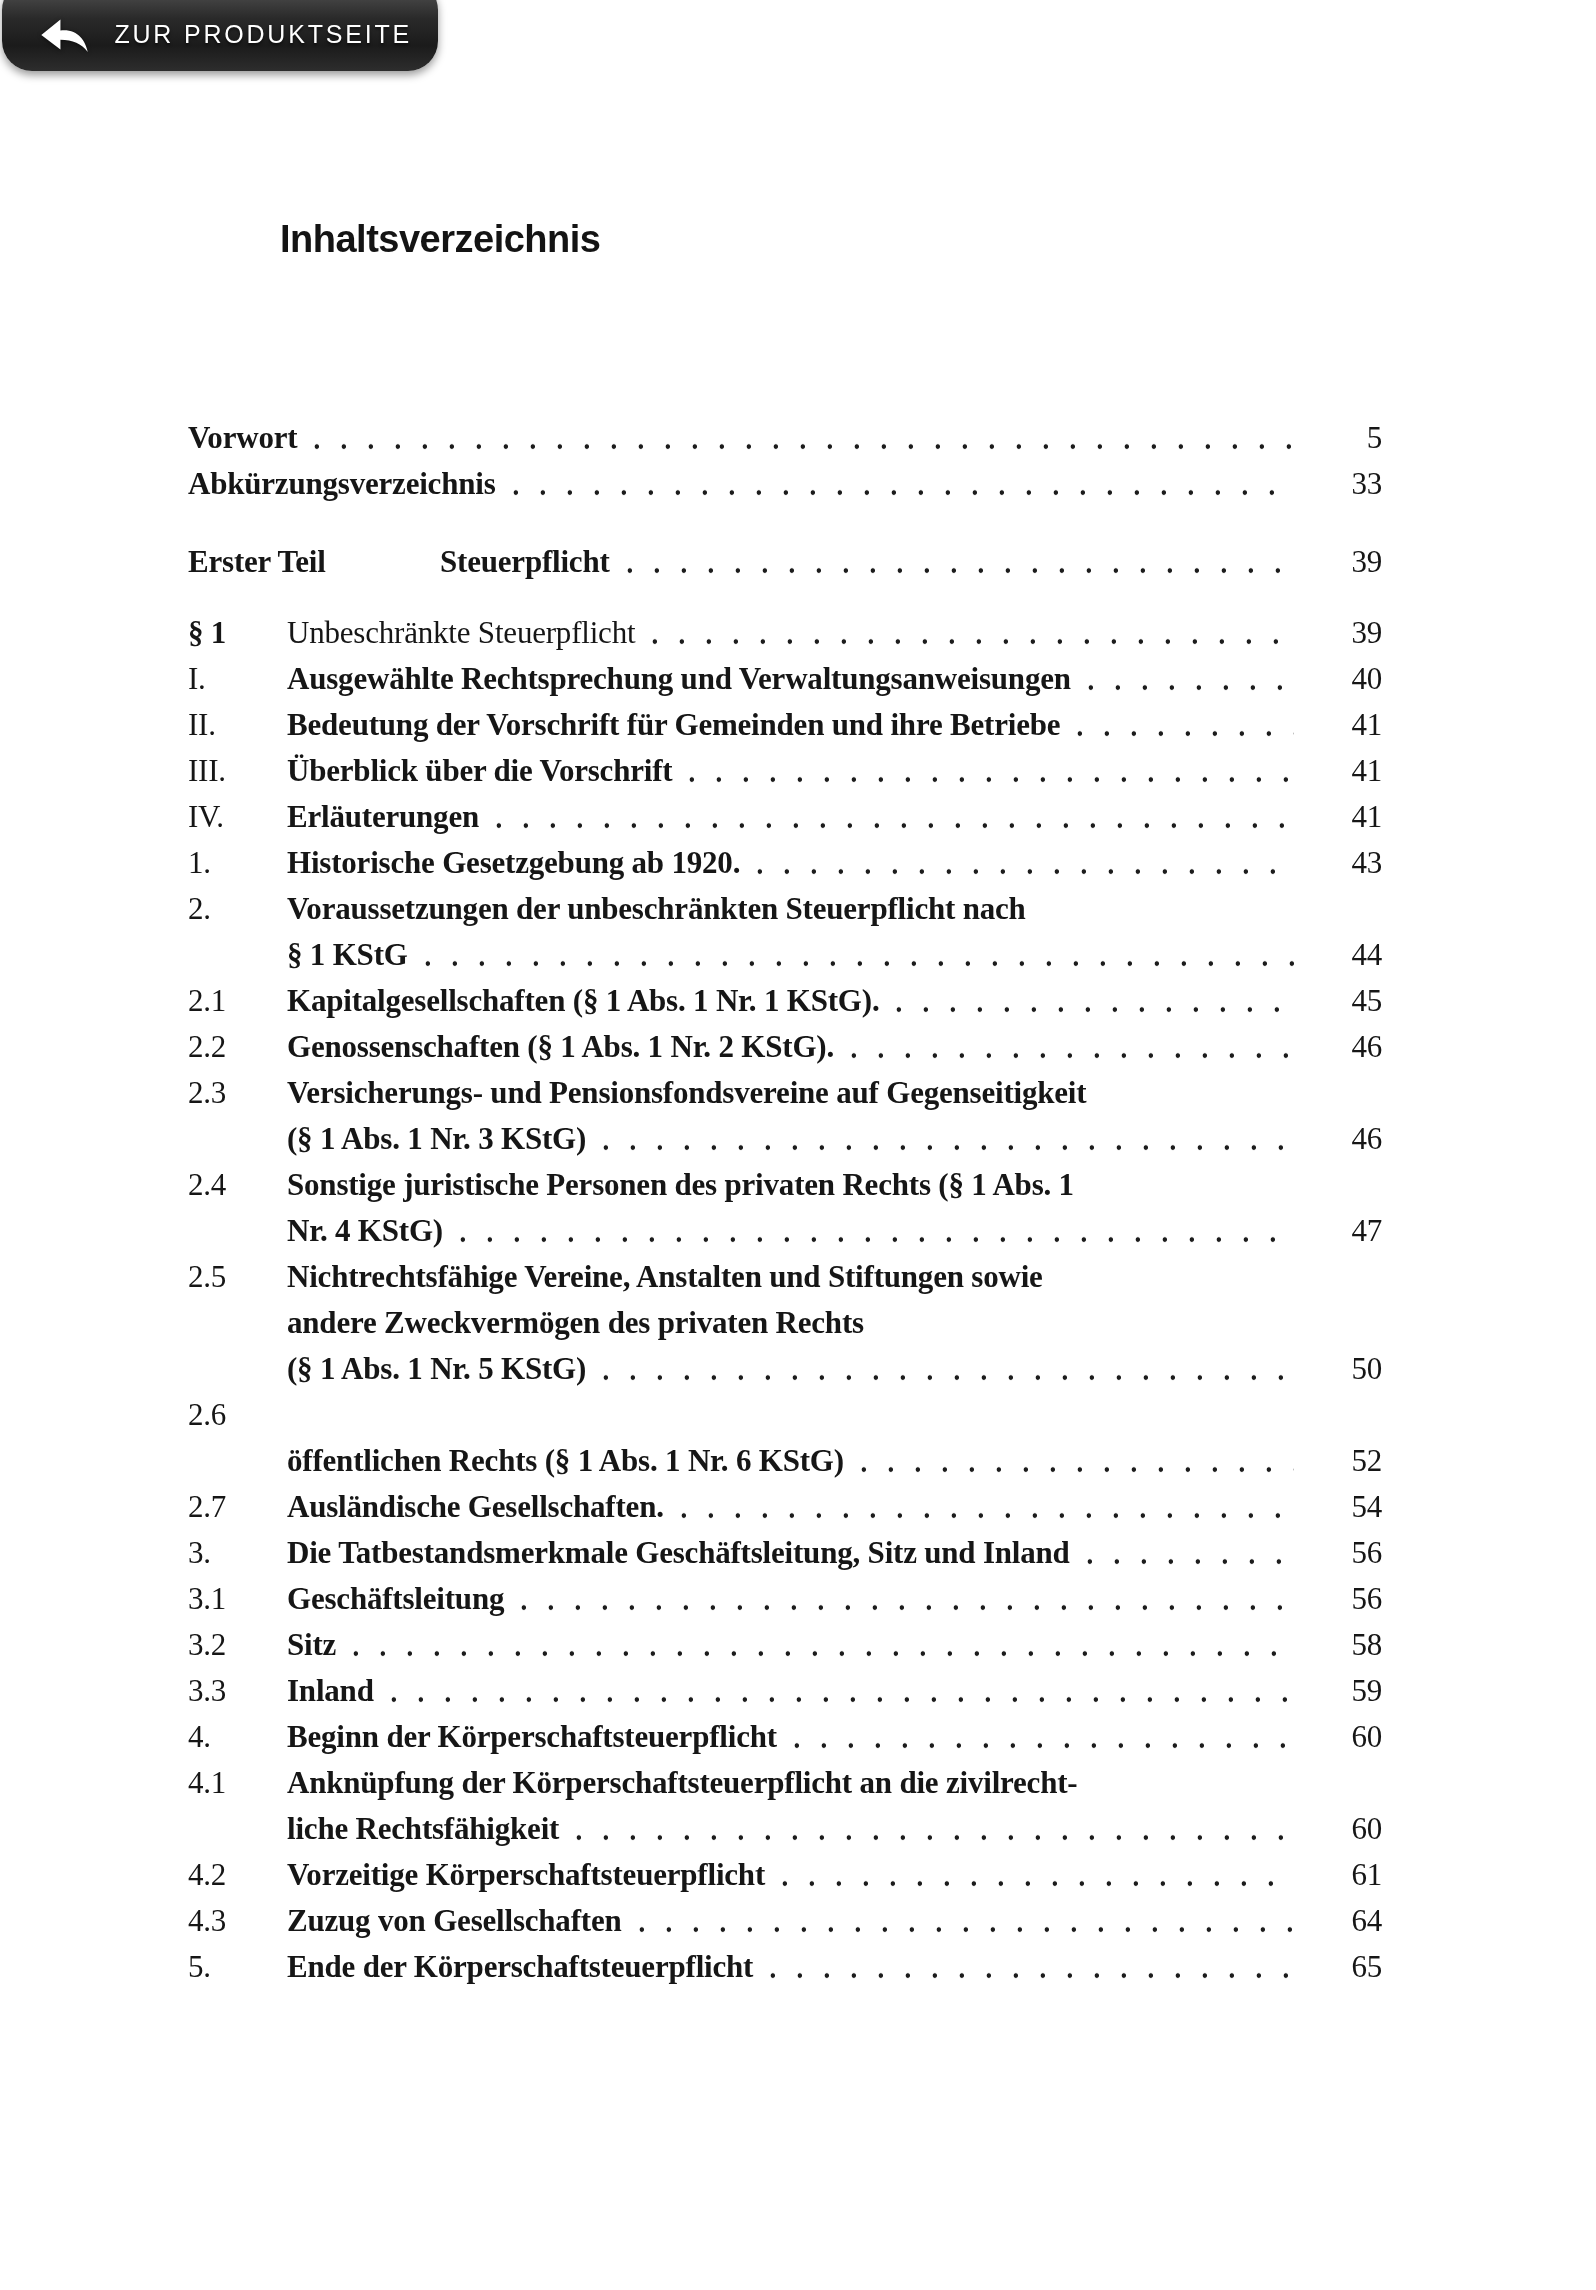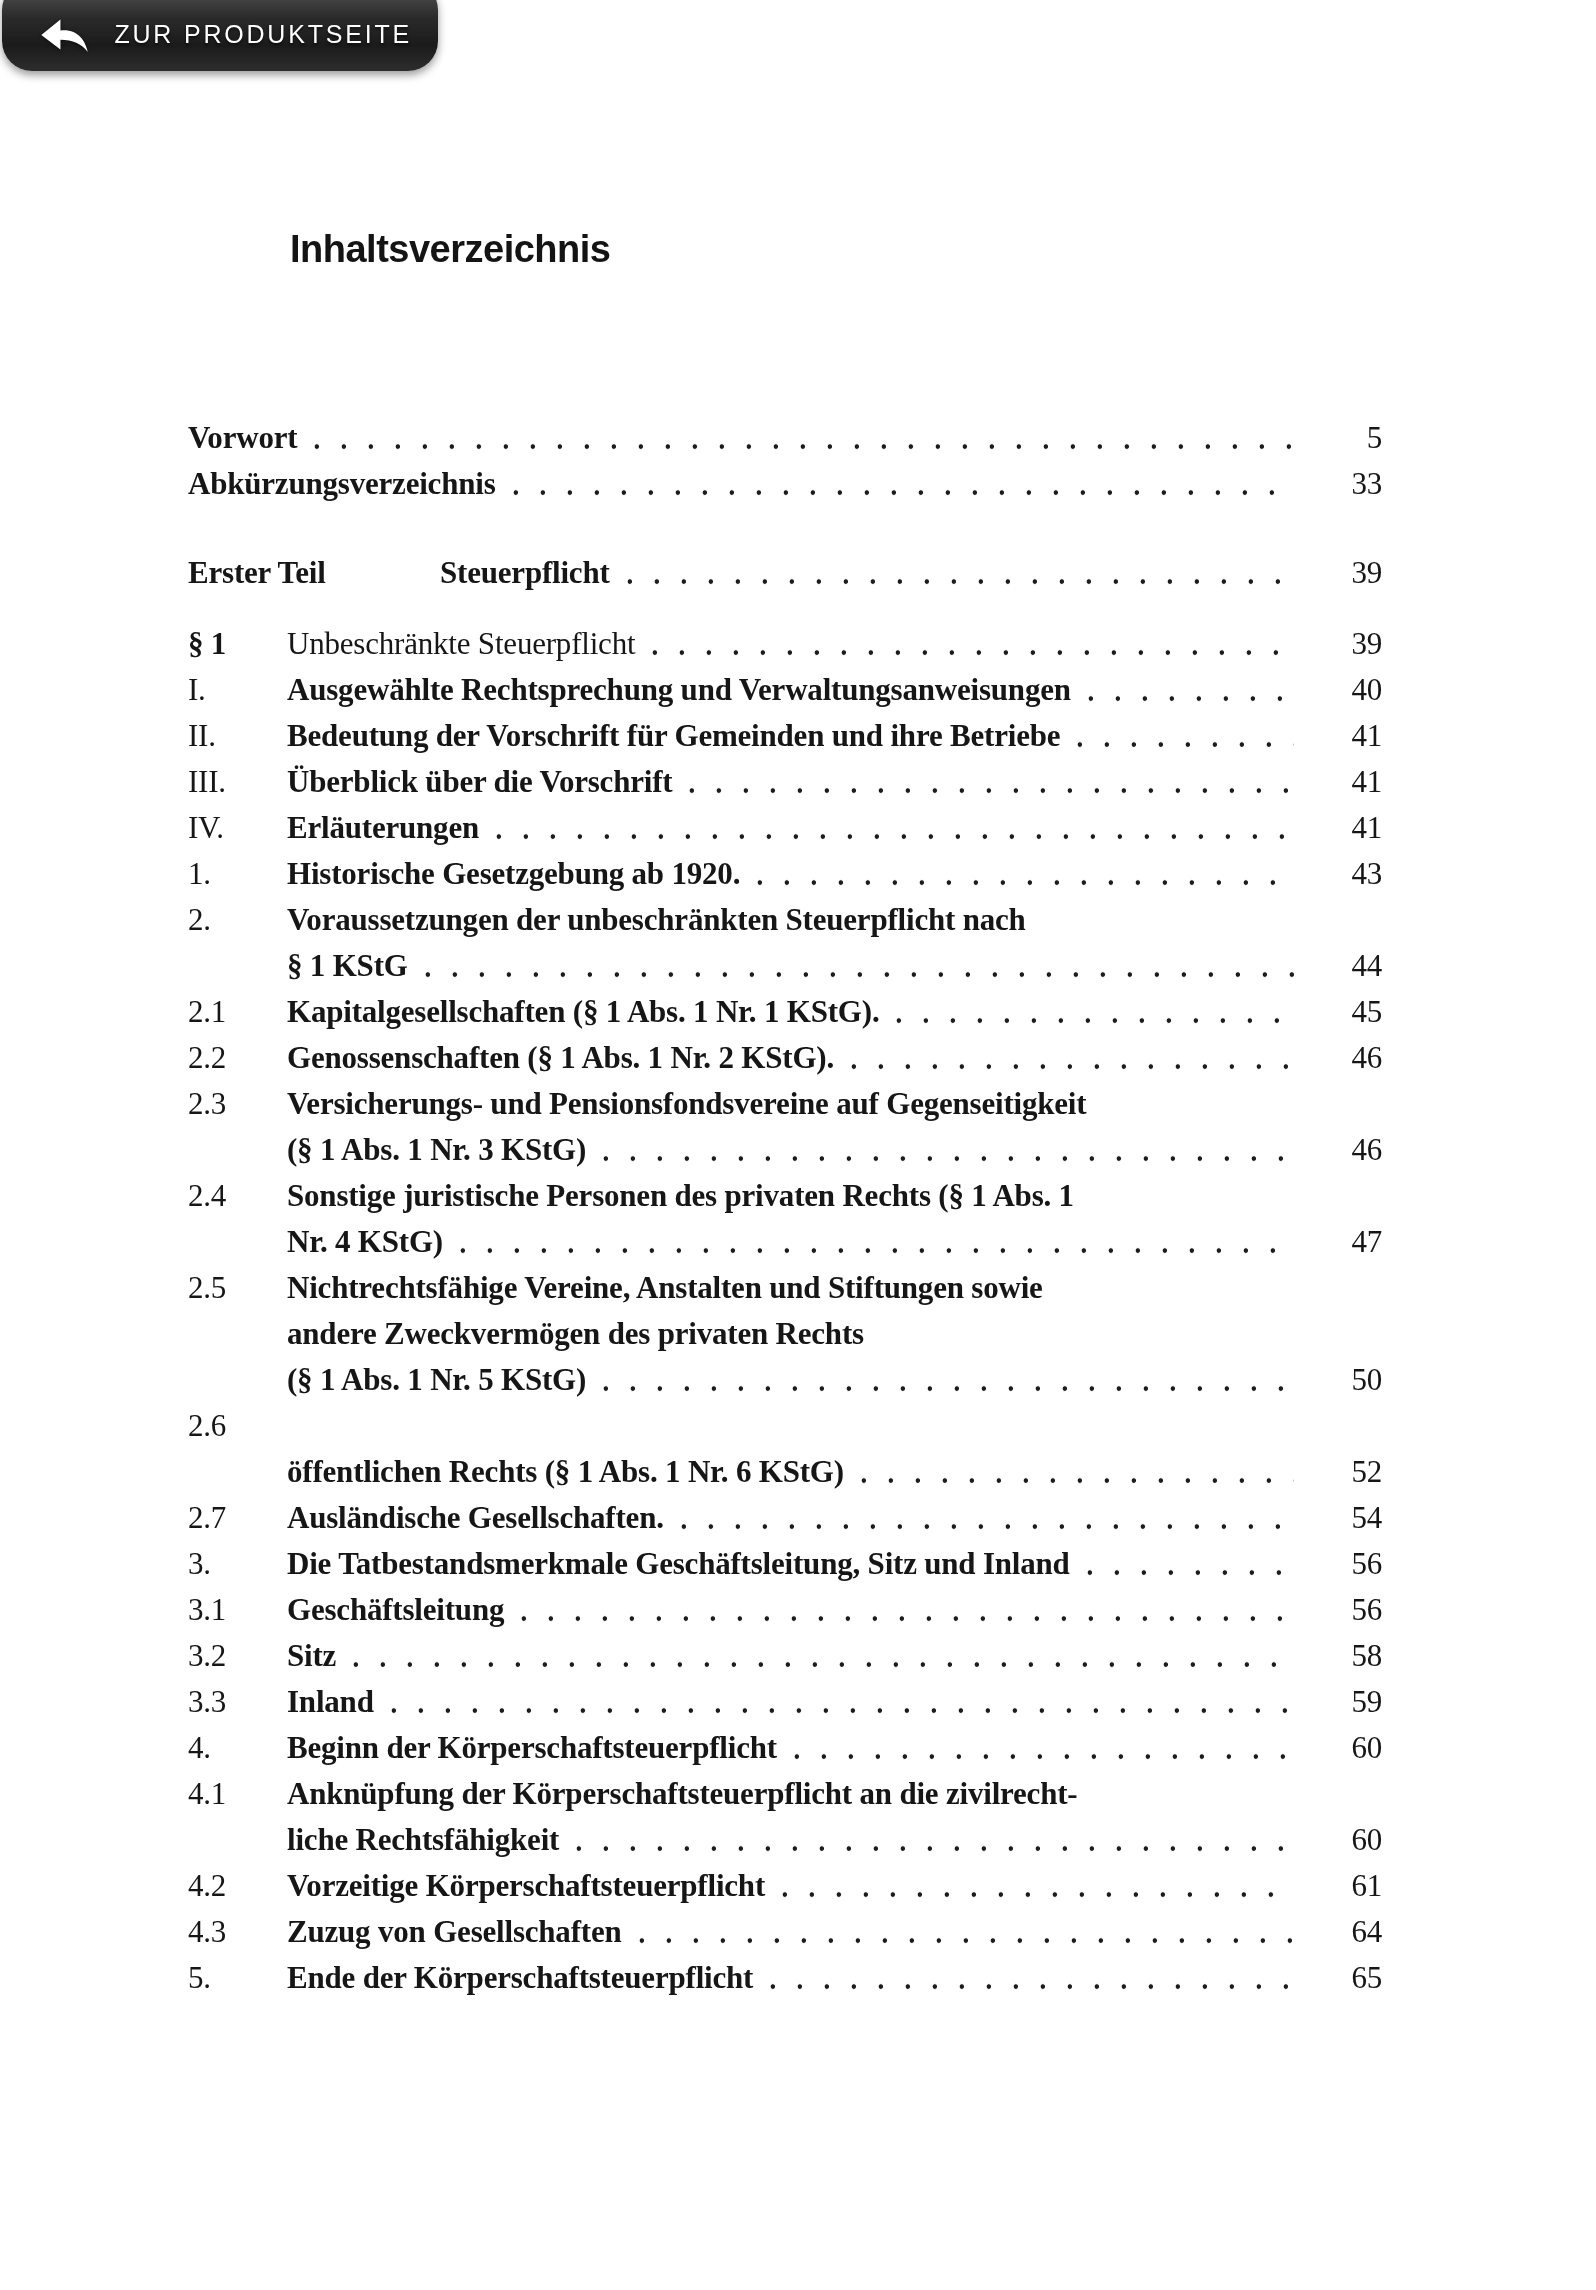--- a/index.html
+++ b/index.html
@@ -36,21 +36,21 @@
     letter-spacing:2.8px;
     color:#ffffff;
     text-shadow:0 1.9px 2.8px rgba(0,0,0,0.6);
     white-space:nowrap;
   }
 
   
   .doc-title{
     position:absolute;
     left:280px; top:218px;
-    margin:10px;
+    margin:0;
     font-family:"Liberation Sans", sans-serif;
     font-weight:700;
     font-size:38px;
     letter-spacing:-0.5px;
     color:#141414;
   }
 
   
   .toc{
     position:absolute;
@@ -71,21 +71,21 @@
     flex:1 1 auto;
     min-width:0;
     align-self:flex-end;
     height:6.5px;
     margin:0 15px 11.2px 17px;
     background-image:radial-gradient(circle at 2.8px 3.3px,#1c1c1c 0 1.9px,transparent 2.5px);
     background-size:27px 6.5px;
     background-repeat:repeat-x;
   }
   .toc-row .pg{flex:none;width:73px;text-align:right;white-space:nowrap;}
-  .toc-row.part{margin-top:43px;}
+  .toc-row.part{margin-top:32px;}
   .toc-row.part .num{width:252px;font-weight:700;}
   .toc-row.part .txt{font-weight:700;}
   .toc-row.section{margin-top:25px;}
   .toc-row.section .num{font-weight:700;}
   .toc-row.section .txt{font-weight:400;}
 
   
   .footer-num{
     position:absolute;
     top:2112px;

